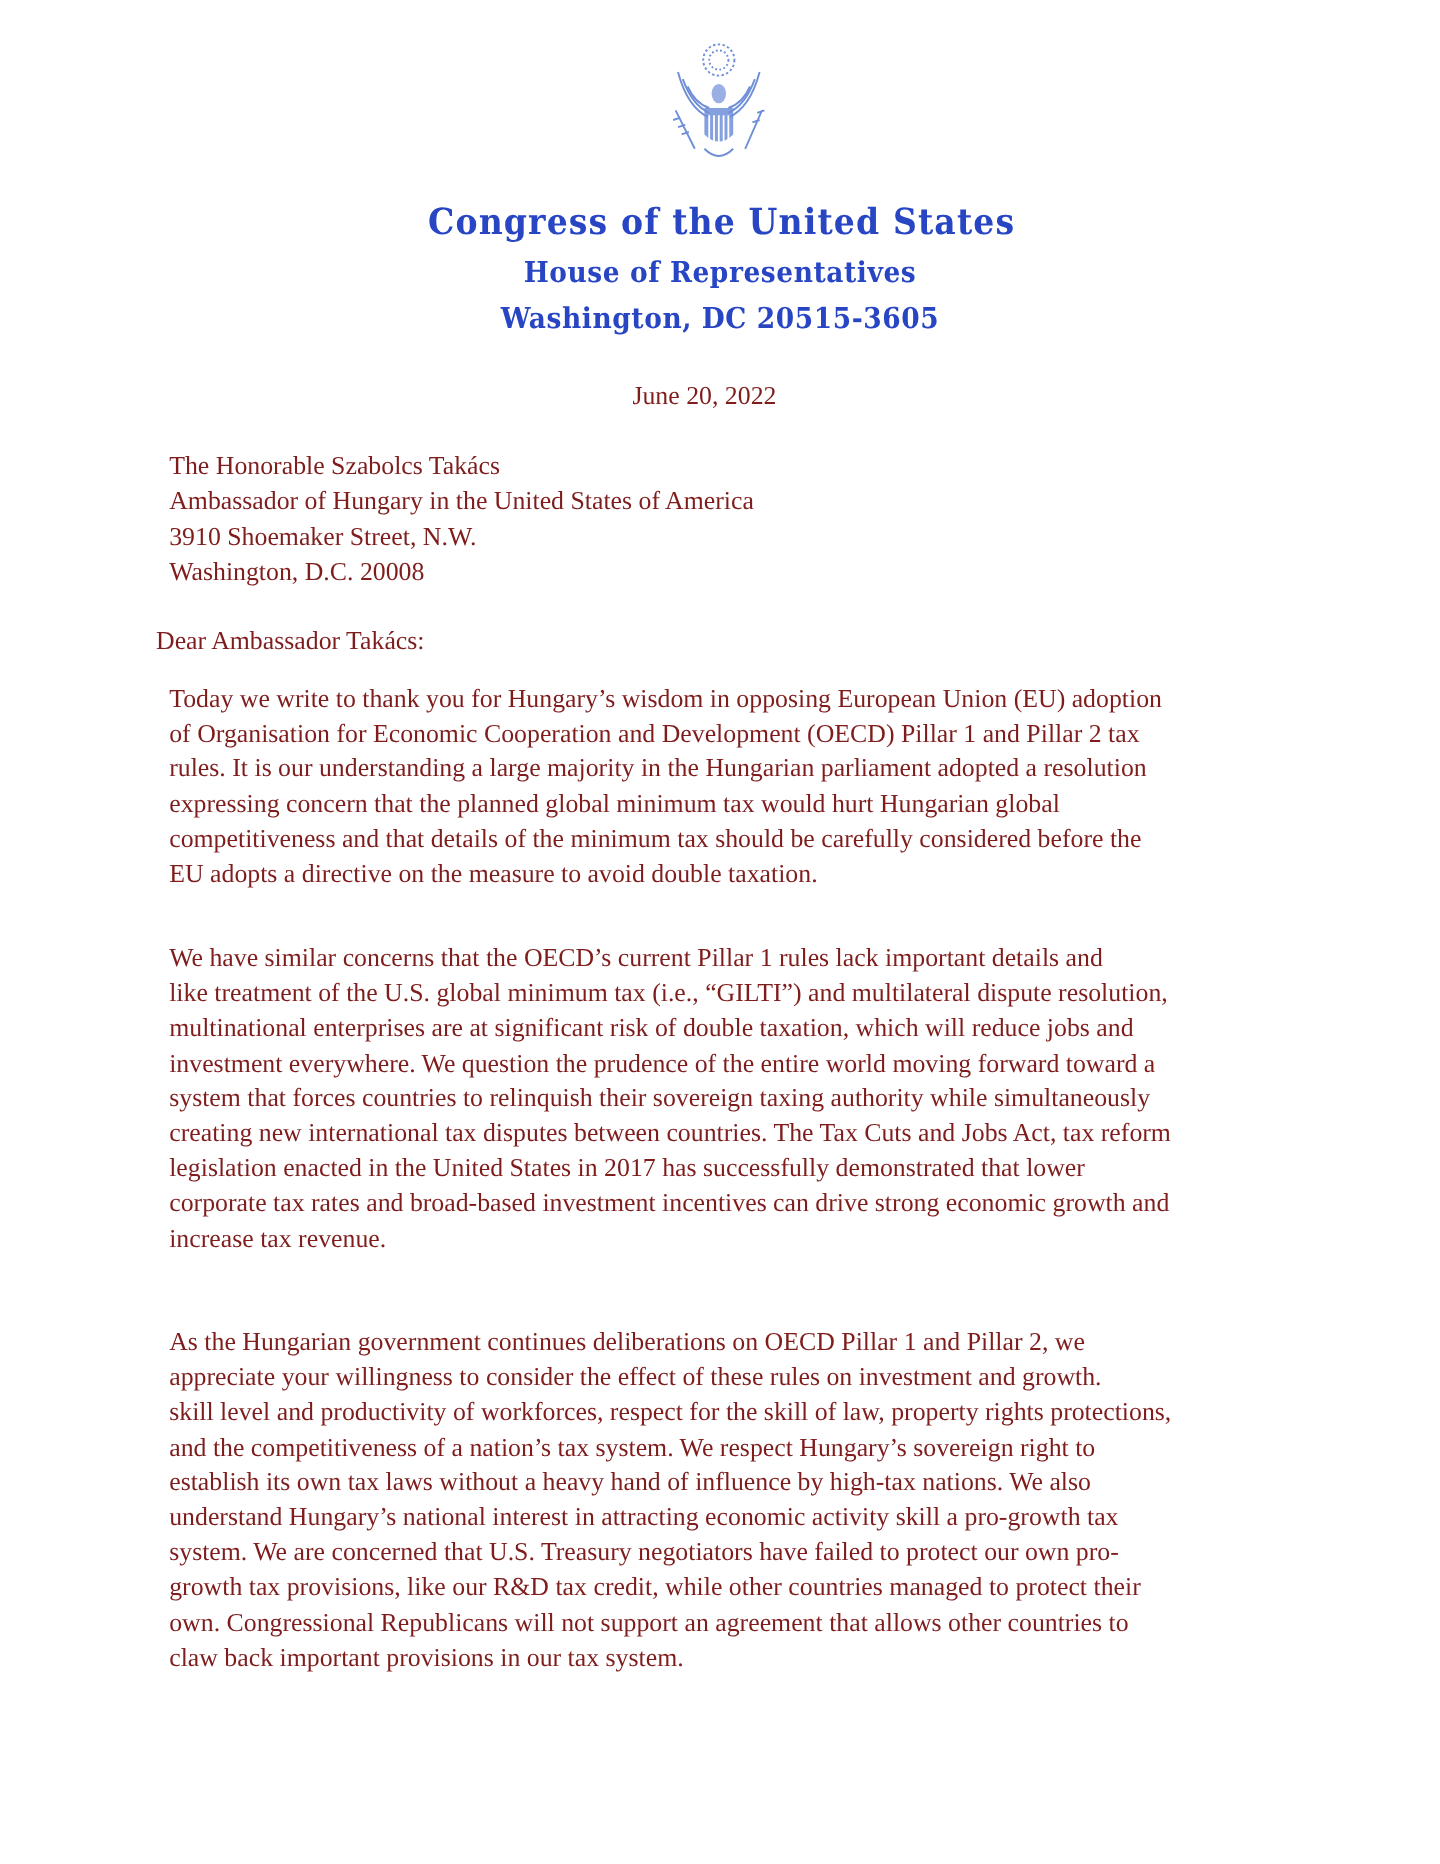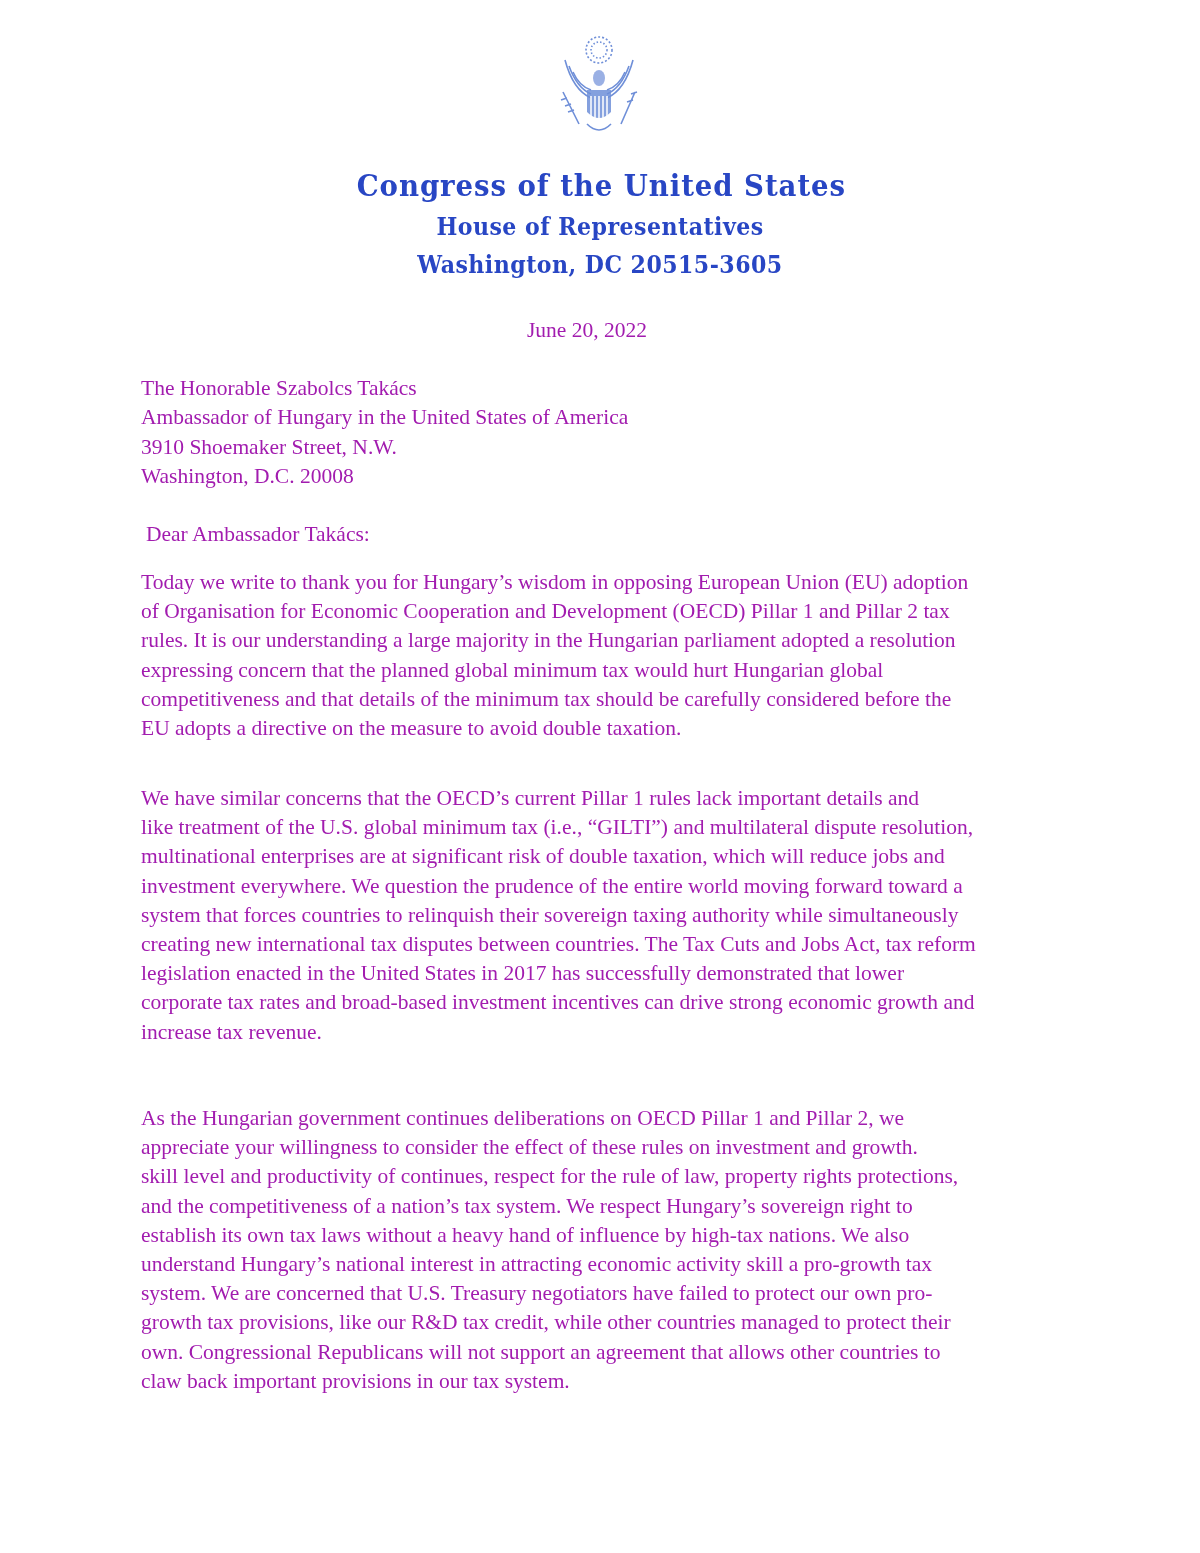--- a/index.html
+++ b/index.html
@@ -4,25 +4,25 @@
   <style>
     html, body { margin: 0; padding: 0; background: #ffffff; }
     body { width: 1200px; height: 1553px; position: relative; overflow: hidden; }
     .page { position: absolute; left: 0; top: 0; width: 972px; height: 1553px; background: #fff; }
     .seal { position: absolute; left: 543px; top: 32px; width: 112px; height: 112px; }
     .lh { position: absolute; left: 0; width: 1200px; text-align: center;
           font-family: "DejaVu Serif", serif; font-weight: bold; color: #2846c4; white-space: nowrap; }
     .lh1 { top: 168px; font-size: 30px; letter-spacing: 1px; transform: scaleX(0.92); transform-origin: 617px 0; left: 0; }
     .lh2 { top: 212px; font-size: 24px; letter-spacing: 0.5px; transform: scaleX(0.92); transform-origin: 600px 0; }
     .lh3 { top: 250px; font-size: 24px; letter-spacing: 0.5px; transform: scaleX(0.92); transform-origin: 600px 0; }
-    .txt { font-family: "Liberation Serif", serif; font-size: 21.5px; color: #a21caf; }
+    .txt { font-family: "Liberation Serif", serif; font-size: 21.5px; color: #7f1d1d; }
     .date { position: absolute; top: 318px; left: 527px; white-space: nowrap; }
     .addr { position: absolute; left: 141px; top: 374px; line-height: 29.3px; }
     .addr div { white-space: nowrap; }
-    .salutation { position: absolute; left: 146px; top: 522px; white-space: nowrap; font-family: Liberation Serif, serif; }
+    .salutation { position: absolute; left: 130px; top: 522px; white-space: nowrap; font-family: Liberation Serif, serif; }
     .para { position: absolute; left: 141px; line-height: 29.2px; }
     .para div { white-space: nowrap; }
     .p1 { top: 568px; }
     .p2 { top: 784px; }
     .p3 { top: 1104px; }
   </style>
 </head>
 <body>
 
 <div class="page">
@@ -83,21 +83,21 @@
     <div>system that forces countries to relinquish their sovereign taxing authority while simultaneously</div>
     <div>creating new international tax disputes between countries. The Tax Cuts and Jobs Act, tax reform</div>
     <div>legislation enacted in the United States in 2017 has successfully demonstrated that lower</div>
     <div>corporate tax rates and broad-based investment incentives can drive strong economic growth and</div>
     <div>increase tax revenue.</div>
   </div>
 
   <div class="txt para p3">
     <div>As the Hungarian government continues deliberations on OECD Pillar 1 and Pillar 2, we</div>
     <div>appreciate your willingness to consider the effect of these rules on investment and growth.</div>
-    <div>skill level and productivity of continues, respect for the rule of law, property rights protections,</div>
+    <div>skill level and productivity of workforces, respect for the skill of law, property rights protections,</div>
     <div>and the competitiveness of a nation’s tax system. We respect Hungary’s sovereign right to</div>
     <div>establish its own tax laws without a heavy hand of influence by high-tax nations. We also</div>
     <div>understand Hungary’s national interest in attracting economic activity skill a pro-growth tax</div>
     <div>system. We are concerned that U.S. Treasury negotiators have failed to protect our own pro-</div>
     <div>growth tax provisions, like our R&amp;D tax credit, while other countries managed to protect their</div>
     <div>own. Congressional Republicans will not support an agreement that allows other countries to</div>
     <div>claw back important provisions in our tax system.</div>
   </div>
 
 </div>

